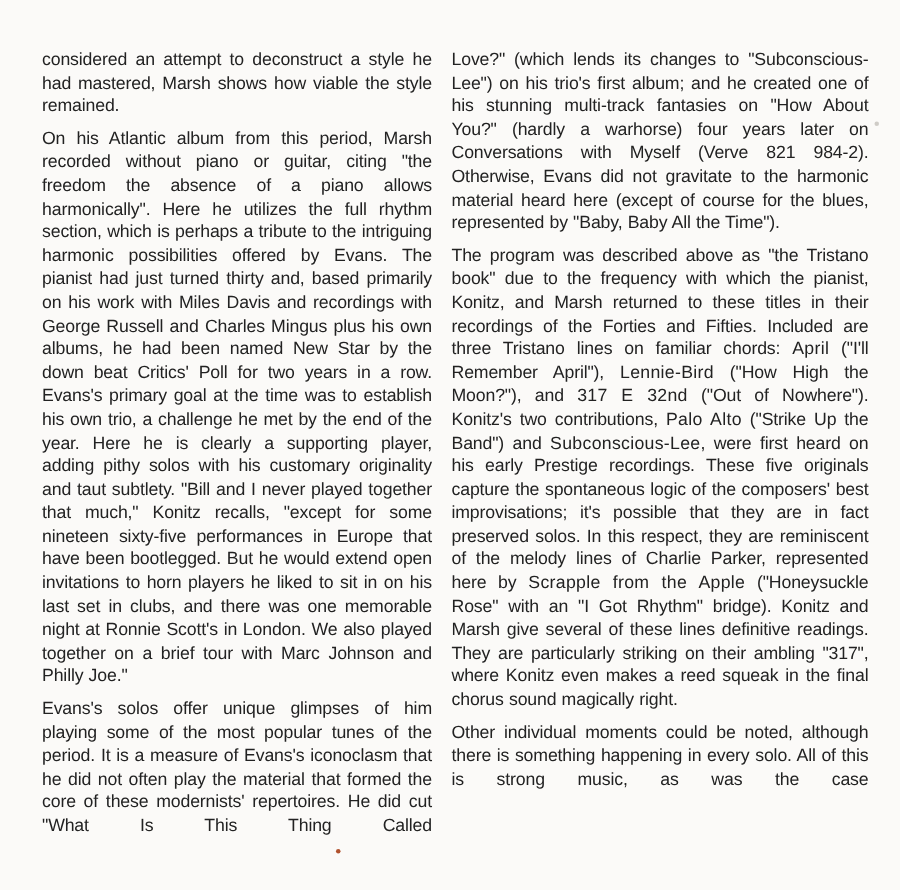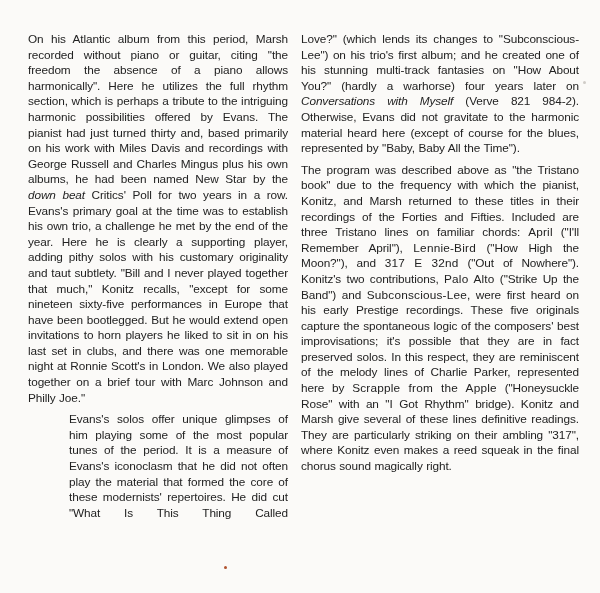--- a/index.html
+++ b/index.html
@@ -25,51 +25,53 @@
     text-align: justify;
     text-justify: inter-word;
     font-size: 11.8px;
     line-height: 15.6px;
     letter-spacing: -0.1px;
     word-spacing: 0.3px;
   }
   .col-left  { left: 28px;  width: 260px; }
   .col-right { left: 301px; width: 278px; }
   .col p { margin: 0 0 6px 0; }
-  .col p.cont { text-align-last: justify; margin-left: 41px; }
-  .i { font-style: italic; }
+  .col p.cont { text-align-last: justify; }
+  .i { }
   .b { font-weight: normal; letter-spacing: 0.2px; }
   .speck {
     position: absolute;
     border-radius: 50%;
   }
   .speck-red {
     left: 224px; top: 566px;
     width: 3px; height: 3px;
   }
   .speck-gray {
     left: 583px; top: 81px;
     width: 3px; height: 3px;
   }
 </style>
 </head>
 <body>
 
 <div class="page">
 
   <div class="col col-left">
+    <p><span>considered an attempt to deconstruct a style he had mastered, Marsh shows how viable the style remained.</span></p>
 
     <p><span>On his Atlantic album from this period, Marsh recorded without piano or guitar, citing "the freedom the absence of a piano allows harmonically". Here he utilizes the full rhythm section, which is perhaps a tribute to the intriguing harmonic possibilities offered by Evans. The pianist had just turned thirty and, based primarily on his work with Miles Davis and recordings with George Russell and Charles Mingus plus his own albums, he had been named New Star by the </span><span class="i">down beat</span><span> Critics' Poll for two years in a row. Evans's primary goal at the time was to establish his own trio, a challenge he met by the end of the year. Here he is clearly a supporting player, adding pithy solos with his customary originality and taut subtlety. "Bill and I never played together that much," Konitz recalls, "except for some nineteen sixty-five performances in Europe that have been bootlegged. But he would extend open invitations to horn players he liked to sit in on his last set in clubs, and there was one memorable night at Ronnie Scott's in London. We also played together on a brief tour with Marc Johnson and Philly Joe."</span></p>
 
     <p class="cont"><span>Evans's solos offer unique glimpses of him playing some of the most popular tunes of the period. It is a measure of Evans's iconoclasm that he did not often play the material that formed the core of these modernists' repertoires. He did cut "What Is This Thing Called</span></p>
   </div>
 
   <div class="col col-right">
     <p><span>Love?" (which lends its changes to "Subconscious-Lee") on his trio's first album; and he created one of his stunning multi-track fantasies on "How About You?" (hardly a warhorse) four years later on </span><span class="i">Conversations with Myself</span><span> (Verve 821 984-2). Otherwise, Evans did not gravitate to the harmonic material heard here (except of course for the blues, represented by "Baby, Baby All the Time").</span></p>
 
     <p><span>The program was described above as "the Tristano book" due to the frequency with which the pianist, Konitz, and Marsh returned to these titles in their recordings of the Forties and Fifties. Included are three Tristano lines on familiar chords: </span><span class="b">April</span><span> ("I'll Remember April"), </span><span class="b">Lennie-Bird</span><span> ("How High the Moon?"), and </span><span class="b">317 E 32nd</span><span> ("Out of Nowhere"). Konitz's two contributions, </span><span class="b">Palo Alto</span><span> ("Strike Up the Band") and </span><span class="b">Subconscious-Lee</span><span>, were first heard on his early Prestige recordings. These five originals capture the spontaneous logic of the composers' best improvisations; it's possible that they are in fact preserved solos. In this respect, they are reminiscent of the melody lines of Charlie Parker, represented here by </span><span class="b">Scrapple from the Apple</span><span> ("Honeysuckle Rose" with an "I Got Rhythm" bridge). Konitz and Marsh give several of these lines definitive readings. They are particularly striking on their ambling "317", where Konitz even makes a reed squeak in the final chorus sound magically right.</span></p>
 
+    <p class="cont"><span>Other individual moments could be noted, although there is something happening in every solo. All of this is strong music, as was the case</span></p>
   </div>
 
   <span class="speck speck-red" style="background: rgb(176, 82, 46);"></span>
   <span class="speck speck-gray" style="background: rgb(207, 204, 199);"></span>
 
 </div>
 
 </body></html>

